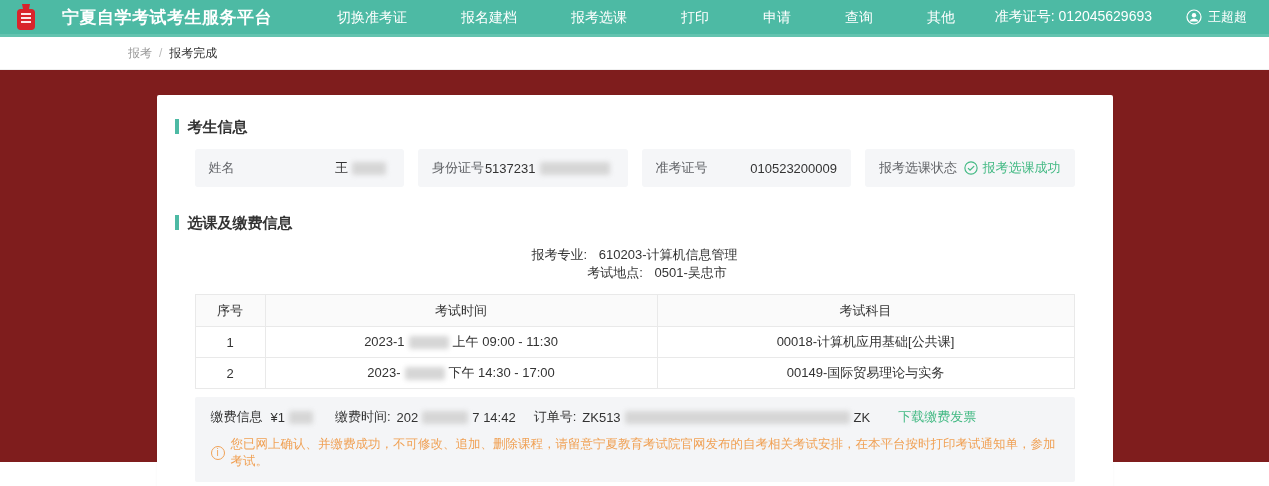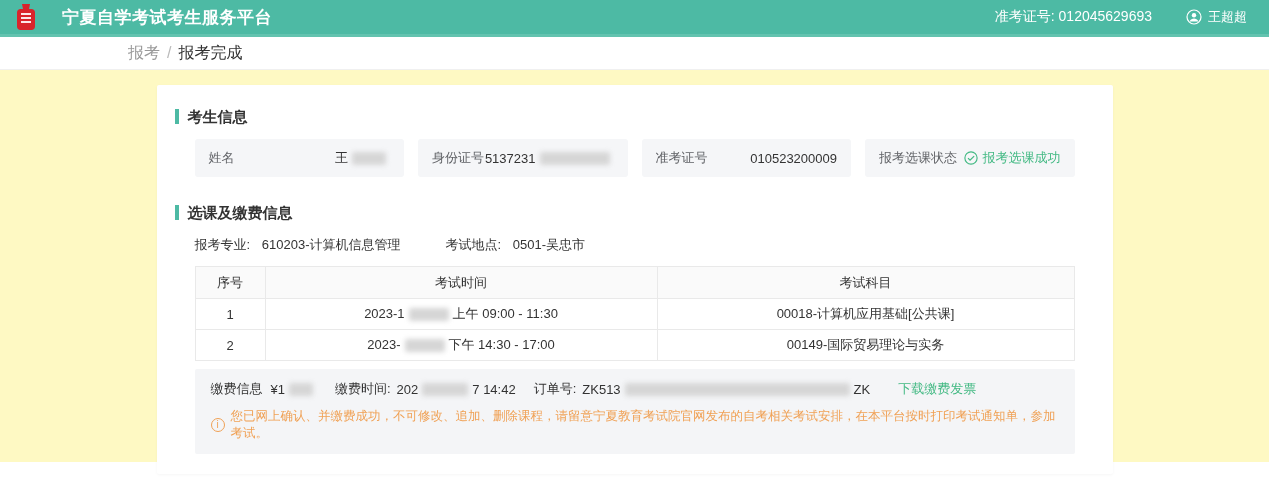--- a/index.html
+++ b/index.html
@@ -12,47 +12,47 @@
   .logo { width: 24px; height: 28px; flex: 0 0 auto; }
   .app-title { color: #fff; font-size: 17px; font-weight: bold; margin-left: 24px; letter-spacing: .5px; }
   .nav { display: flex; margin-left: 38px; }
   .nav-item { color: #fff; font-size: 14px; padding: 0 27px; line-height: 37px; cursor: pointer; white-space: nowrap; }
   .header-right { margin-left: auto; display: flex; align-items: center; color: #fff; font-size: 14px; }
   .ticket-no { margin-right: 34px; }
   .user-wrap { display: flex; align-items: center; gap: 6px; font-size: 13px; cursor: pointer; }
 
   
   .breadcrumb-bar { background: #fff; height: 33px; display: flex; align-items: center;
-    padding-left: 128px; font-size: 16px; border-bottom: 1px solid #f0f0f0; }
+    padding-left: 128px; font-size: 12px; border-bottom: 1px solid #f0f0f0; }
   .crumb-parent { color: #999; cursor: pointer; }
   .crumb-sep { color: #bbb; margin: 0 7px; }
   .crumb-current { color: #333; }
 
   
-  .content { background: #fef9c3; height: 392px; padding-top: 15px; }
+  .content { background: #7f1d1d; height: 392px; padding-top: 25px; }
   .card { width: 956px; margin: 0 auto; background: #fff; border-radius: 2px;
     padding: 24px 38px 20px; box-shadow: 0 1px 3px rgba(0,0,0,.04); }
 
   .section-title { font-size: 15px; font-weight: bold; color: #333;
     border-left: 4px solid #4dbaa4; padding-left: 9px; line-height: 15px; margin-left: -20px; }
 
   .fields-row { display: grid; grid-template-columns: repeat(4, 1fr); gap: 14px; margin-top: 15px; }
   .field { background: #f5f6f8; border-radius: 3px; height: 38px; display: flex;
     align-items: center; justify-content: space-between; padding: 0 14px; font-size: 13px; }
   .field-label { color: #606266; white-space: nowrap; }
   .field-value { color: #333; display: flex; align-items: center; }
   .status-value { color: #42b983; display: flex; align-items: center; gap: 5px; }
 
   .redact { display: inline-block; height: 13px; background: #d6d6d6; border-radius: 2px;
     filter: blur(2.5px); vertical-align: middle; margin: 0 4px; }
   .r-name { width: 34px; } .r-id { width: 70px; } .r-date { width: 40px; }
   .r-amt { width: 24px; } .r-time { width: 46px; } .r-order { width: 225px; }
 
   .section-gap { margin-top: 28px; }
-  .major-line { margin-top: 16px; font-size: 13px; color: #333; display: flex; align-items: center; }
+  .major-line { margin-top: 16px; font-size: 13px; color: #333; display: flex; align-items: center; flex-direction: column; }
   .major-line .pair + .pair { margin-left: 45px; }
   .major-line .lbl { margin-right: 8px; }
 
   table.exam { width: 100%; border-collapse: collapse; margin-top: 12px; font-size: 13px; table-layout: fixed; }
   table.exam th { background: #fafafa; font-weight: normal; color: #333; }
   table.exam th, table.exam td { border: 1px solid #e9e9e9; height: 32px; padding: 0 14px; text-align: center; color: #333; }
   table.exam td { height: 31px; }
   .col-no { width: 70px; } .col-time { width: 392px; }
   .cell-center { text-align: left; }
 
@@ -73,20 +73,29 @@
 <body>
 
 <div class="header">
   <svg class="logo" viewBox="0 0 24 28">
     <path d="M8 1 h8 l-1 5 h2.5 c2 0 3.5 1.5 3.5 3.5 v14 c0 2-1.5 3.5-3.5 3.5 h-11 C4.5 27 3 25.5 3 23.5 v-14 C3 7.5 4.5 6 6.5 6 H9 Z" fill="#d9252c"></path>
     <rect x="7" y="10" width="10" height="2" fill="#fff" opacity=".9"></rect>
     <rect x="7" y="14" width="10" height="2" fill="#fff" opacity=".9"></rect>
     <rect x="7" y="18" width="10" height="2" fill="#fff" opacity=".9"></rect>
   </svg>
   <div class="app-title">宁夏自学考试考生服务平台</div>
+  <div class="nav">
+    <span class="nav-item">切换准考证</span>
+    <span class="nav-item">报名建档</span>
+    <span class="nav-item">报考选课</span>
+    <span class="nav-item">打印</span>
+    <span class="nav-item">申请</span>
+    <span class="nav-item">查询</span>
+    <span class="nav-item">其他</span>
+  </div>
   <div class="header-right">
     <span class="ticket-no">准考证号: 012045629693</span>
     <span class="user-wrap">
       <svg width="16" height="16" viewBox="0 0 16 16">
         <circle cx="8" cy="8" r="7" fill="none" stroke="#fff" stroke-width="1.2"></circle>
         <circle cx="8" cy="6.2" r="2.2" fill="#fff"></circle>
         <path d="M3.6 12.6 c1-2.2 2.6-3 4.4-3 s3.4 .8 4.4 3" fill="#fff"></path>
       </svg>
       <span>王超超</span>
     </span>

